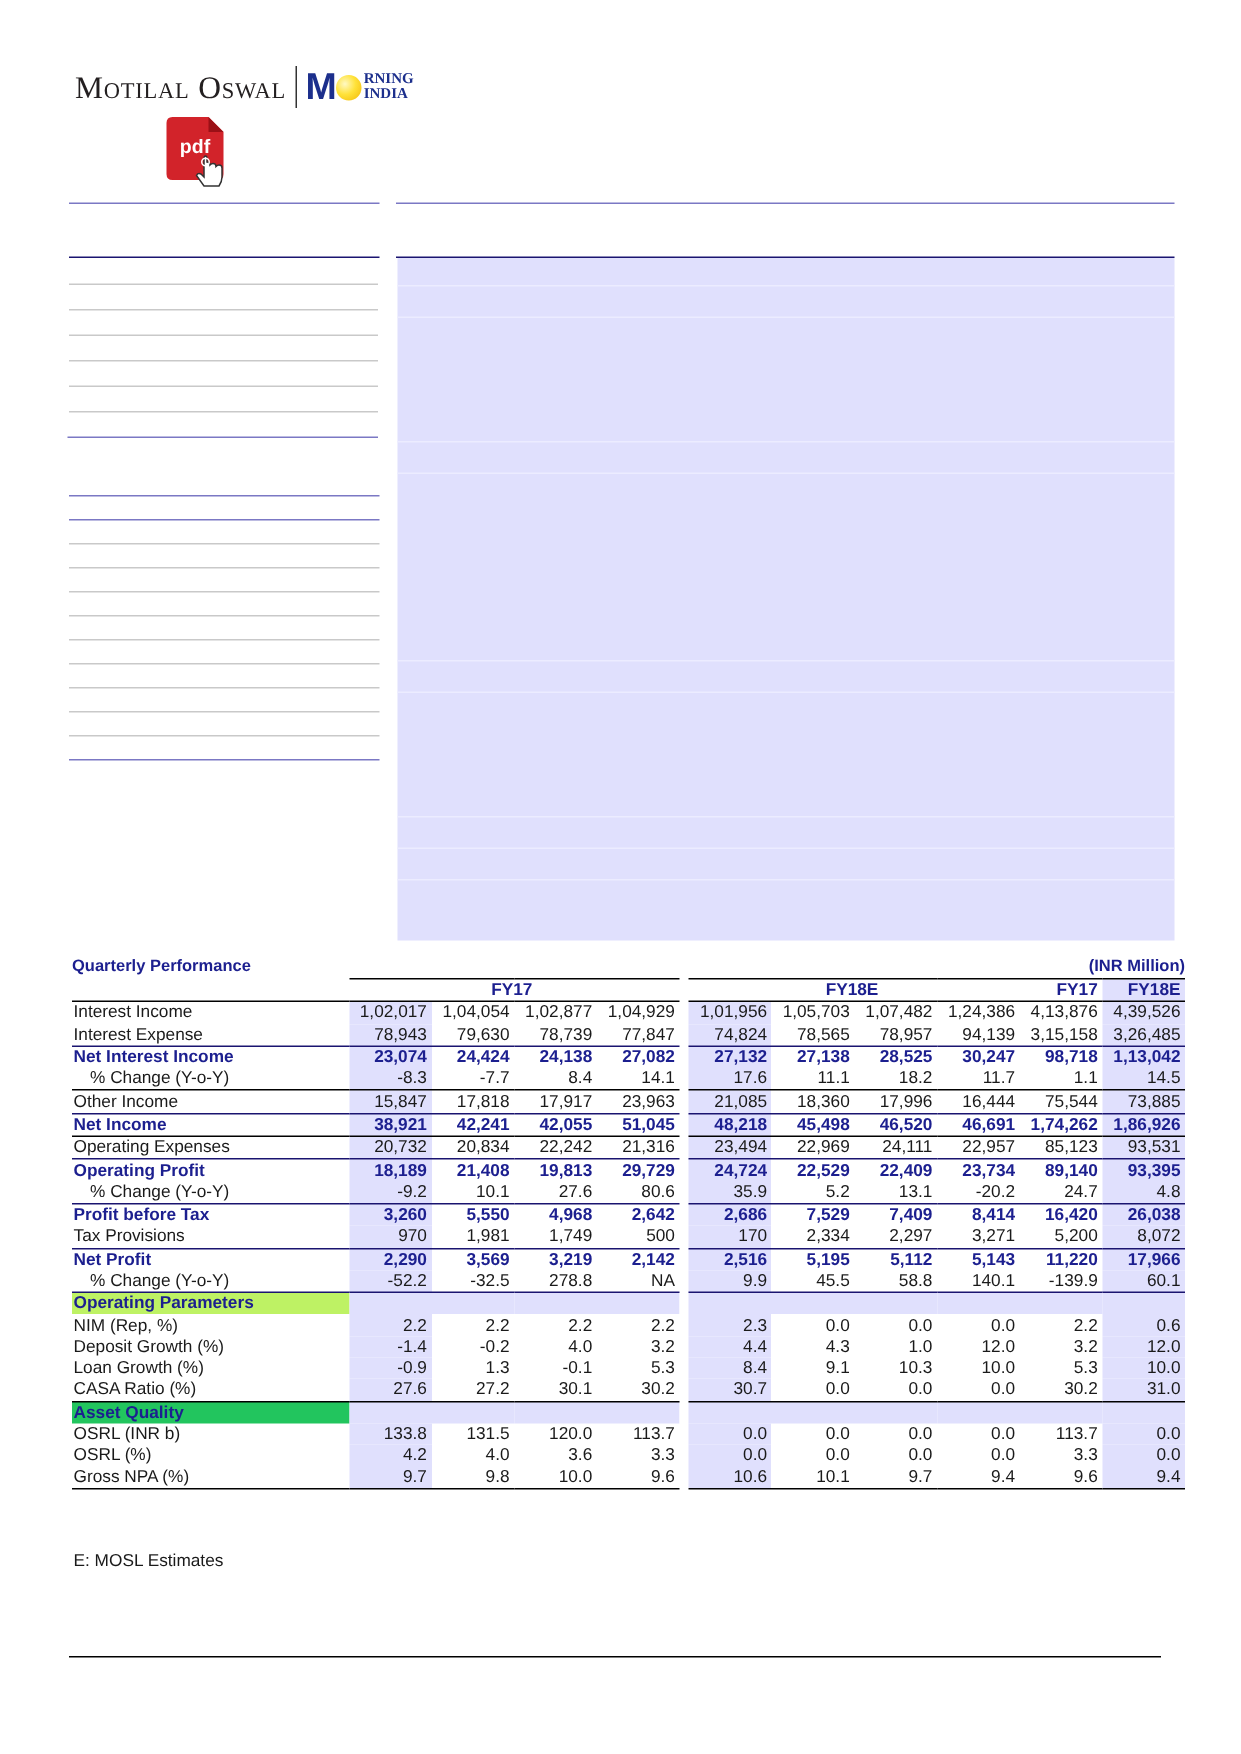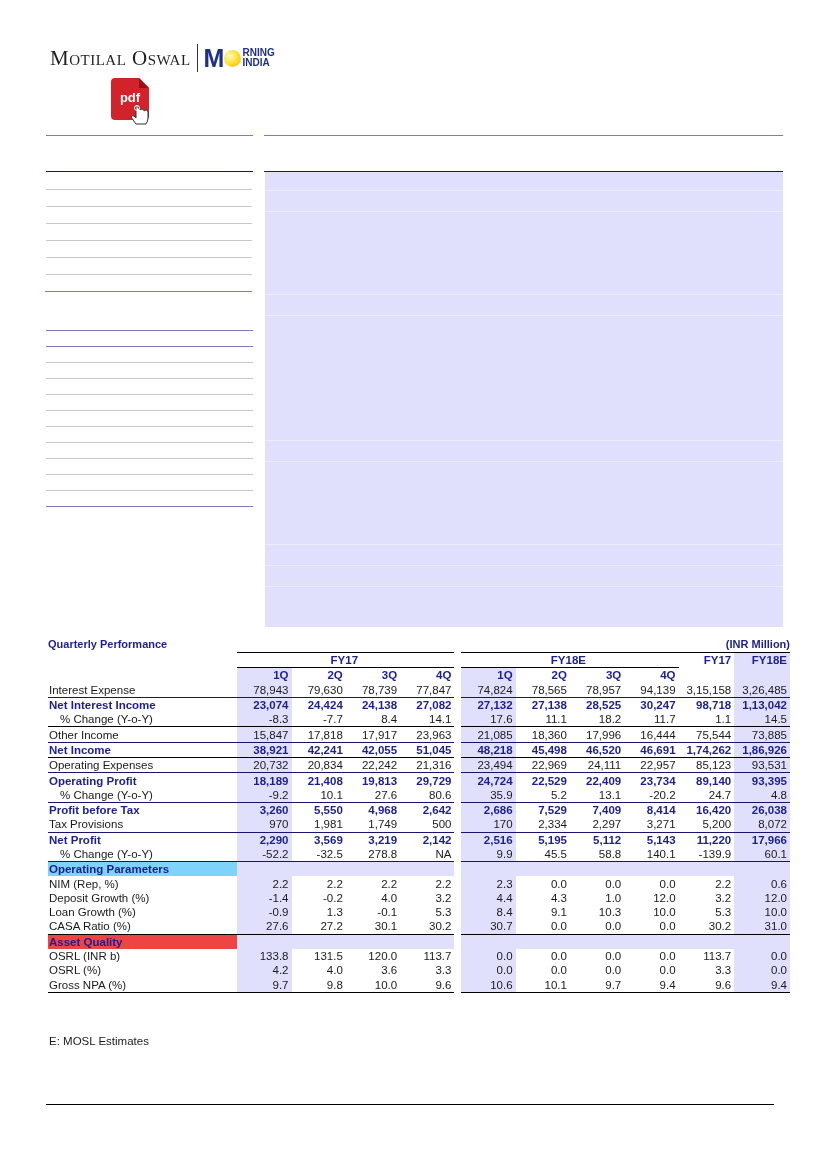--- a/index.html
+++ b/index.html
@@ -6,21 +6,21 @@
   body { width:827px; height:1169px; position:relative; overflow:hidden; font-family:"DejaVu Sans", sans-serif; }
   .abs { position:absolute; }
 
   
   .logo { left:50px; top:44px; height:28px; display:flex; align-items:center; }
   .logo-mo { font-family:"Liberation Serif", serif; color:#231f20; font-size:21px; letter-spacing:0.5px; }
   .logo-mo .sc { font-size:15px; }
   .logo-sep { width:1px; height:28px; background:#333; margin:0 6px 0 6px; }
   .logo-m { font-family:"Liberation Sans", sans-serif; font-weight:bold; color:#1c2f8c; font-size:25px; line-height:25px; }
   .logo-sun { width:17px; height:17px; border-radius:50%; background:radial-gradient(circle at 35% 35%, #fff9c4 0%, #ffe23a 45%, #f2b705 100%); margin:0 1px 0 0; }
-  .logo-words { display:flex; flex-direction:column; font-family:Liberation Sans, sans-serif; font-weight:bold; color:#1c2f8c; font-size:10px; line-height:10px; }
+  .logo-words { display:flex; flex-direction:column; font-family:Liberation Serif, serif; font-weight:bold; color:#1c2f8c; font-size:10px; line-height:10px; }
 
   
   .pdf { left:109px; top:78px; width:55px; height:48px; }
 
   
   .hline { position:absolute; height:1px; }
   .blue { background:#7b78c4; }
   .navy { background:#1a1470; }
   .grey { background:#c9c9c9; }
 
@@ -124,33 +124,33 @@
   <table class="q" id="qtable">
     <tbody id="qbody">
         <tr class="hdr1 bt">
           <td class="lbl"></td>
           <td class="bcell" colspan="4" style="text-align: center;">FY17</td>
           <td class="gap"></td>
           <td class="bcell" colspan="4" style="text-align: center;">FY18E</td>
           <td class="num bcell">FY17</td>
           <td class="num bcell c1">FY18E</td>
         </tr>
-        <tr class="hdr2 bt">
-          <td class="lbl"></td>
-          <td class="num bcell c1">1Q</td>
-          <td class="num bcell">2Q</td>
-          <td class="num bcell">3Q</td>
-          <td class="num bcell">4Q</td>
-          <td class="gap"></td>
-          <td class="num bcell c1">1Q</td>
-          <td class="num bcell">2Q</td>
-          <td class="num bcell">3Q</td>
-          <td class="num bcell">4Q</td>
-          <td class="num"></td>
-          <td class="num c1"></td>
+        <tr class="bt">
+          <td class="lbl bcell">Interest Income</td>
+          <td class="num bcell c1">1,02,017</td>
+          <td class="num bcell">1,04,054</td>
+          <td class="num bcell">1,02,877</td>
+          <td class="num bcell">1,04,929</td>
+          <td class="gap"></td>
+          <td class="num bcell c1">1,01,956</td>
+          <td class="num bcell">1,05,703</td>
+          <td class="num bcell">1,07,482</td>
+          <td class="num bcell">1,24,386</td>
+          <td class="num bcell">4,13,876</td>
+          <td class="num bcell c1">4,39,526</td>
         </tr>
         <tr class="">
           <td class="lbl bcell">Interest Expense</td>
           <td class="num bcell c1">78,943</td>
           <td class="num bcell">79,630</td>
           <td class="num bcell">78,739</td>
           <td class="num bcell">77,847</td>
           <td class="gap"></td>
           <td class="num bcell c1">74,824</td>
           <td class="num bcell">78,565</td>
@@ -307,21 +307,21 @@
           <td class="num bcell">NA</td>
           <td class="gap"></td>
           <td class="num bcell c1">9.9</td>
           <td class="num bcell">45.5</td>
           <td class="num bcell">58.8</td>
           <td class="num bcell">140.1</td>
           <td class="num bcell">-139.9</td>
           <td class="num bcell c1">60.1</td>
         </tr>
         <tr class="sec btn">
-          <td class="lbl bcell" style="background: #7dd3fc;">Operating Parameters</td>
+          <td class="lbl bcell" style="background: #bef264;">Operating Parameters</td>
           <td class="num bcell c1"></td>
           <td class="num bcell"></td>
           <td class="num bcell"></td>
           <td class="num bcell"></td>
           <td class="gap"></td>
           <td class="num bcell c1"></td>
           <td class="num bcell"></td>
           <td class="num bcell"></td>
           <td class="num bcell"></td>
           <td class="num bcell"></td>
@@ -377,21 +377,21 @@
           <td class="num bcell">30.2</td>
           <td class="gap"></td>
           <td class="num bcell c1">30.7</td>
           <td class="num bcell">0.0</td>
           <td class="num bcell">0.0</td>
           <td class="num bcell">0.0</td>
           <td class="num bcell">30.2</td>
           <td class="num bcell c1">31.0</td>
         </tr>
         <tr class="sec bt">
-          <td class="lbl bcell" style="background: #ef4444;">Asset Quality</td>
+          <td class="lbl bcell" style="background: #22c55e;">Asset Quality</td>
           <td class="num bcell c1"></td>
           <td class="num bcell"></td>
           <td class="num bcell"></td>
           <td class="num bcell"></td>
           <td class="gap"></td>
           <td class="num bcell c1"></td>
           <td class="num bcell"></td>
           <td class="num bcell"></td>
           <td class="num bcell"></td>
           <td class="num bcell"></td>

